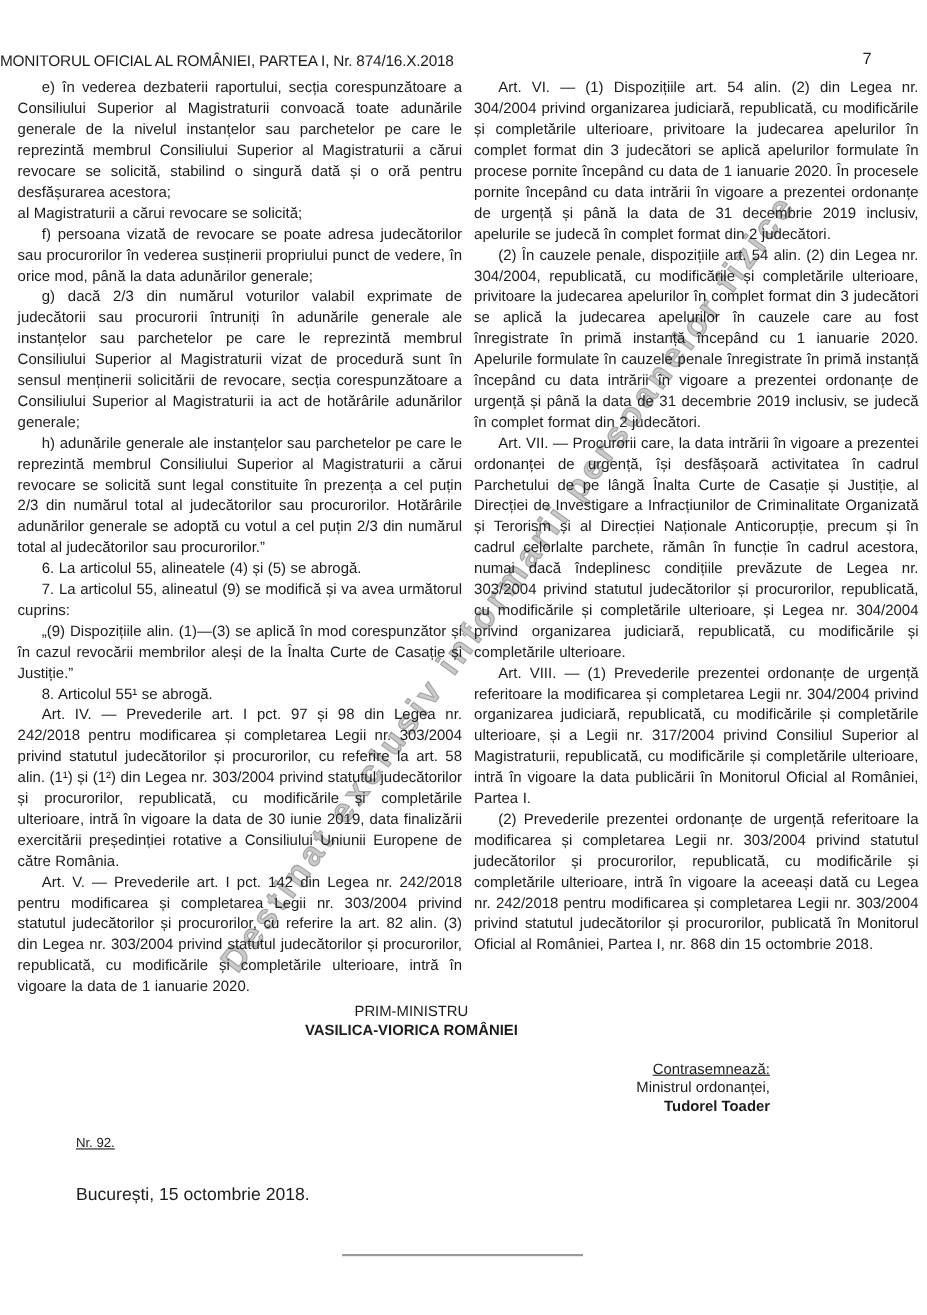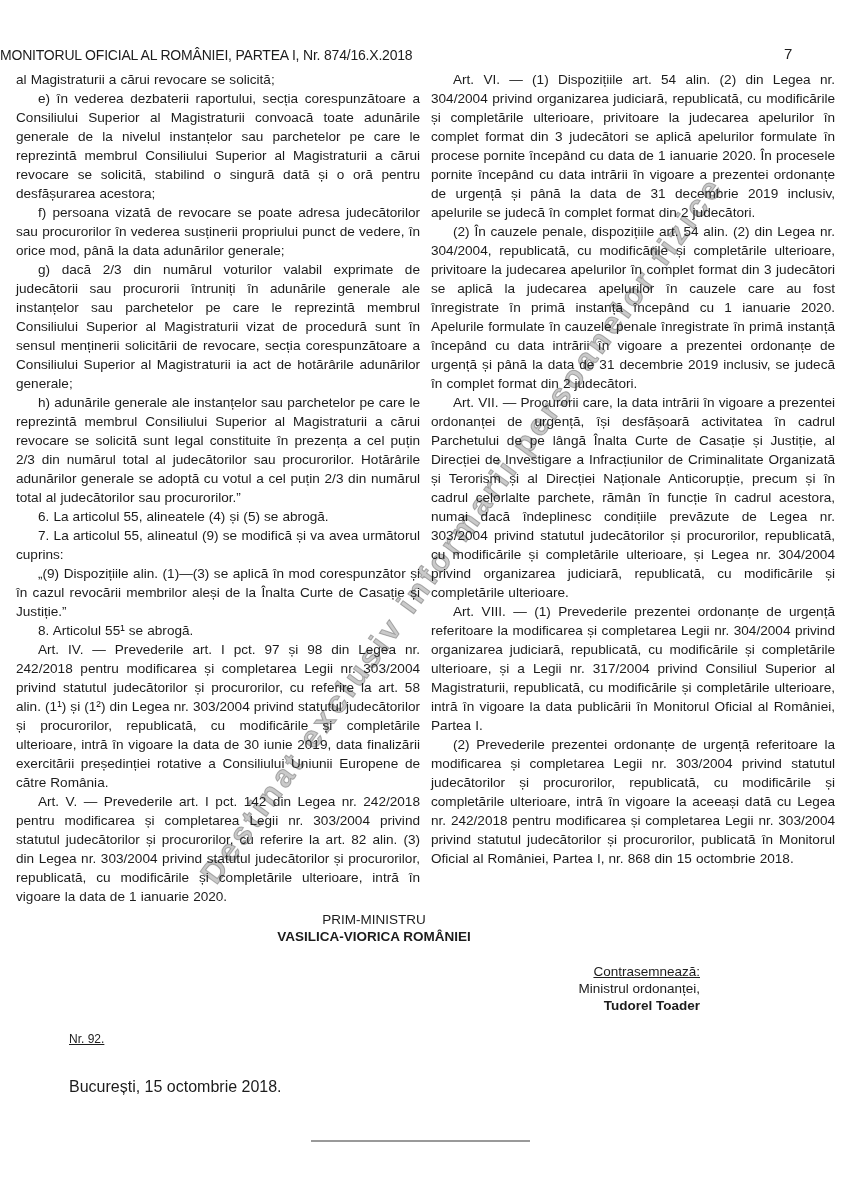--- a/index.html
+++ b/index.html
@@ -50,22 +50,22 @@
 <body>
 
 <div class="page">
 
   <div class="watermark">Destinat exclusiv informarii persoanelor fizice</div>
 
   <div class="header-title">MONITORUL OFICIAL AL ROMÂNIEI, PARTEA I, Nr. 874/16.X.2018</div>
   <div class="page-num">7</div>
 
   <div class="col col-left">
+      <p class="para ind"><span>e) în vederea dezbaterii raportului, secția corespunzătoare a Consiliului Superior al Magistraturii convoacă toate adunările generale de la nivelul instanțelor sau parchetelor pe care le reprezintă membrul Consiliului Superior al Magistraturii a cărui revocare se solicită, stabilind o singură dată și o oră pentru desfășurarea acestora;</span></p>
       <p class="para"><span>al Magistraturii a cărui revocare se solicită;</span></p>
-      <p class="para ind"><span>e) în vederea dezbaterii raportului, secția corespunzătoare a Consiliului Superior al Magistraturii convoacă toate adunările generale de la nivelul instanțelor sau parchetelor pe care le reprezintă membrul Consiliului Superior al Magistraturii a cărui revocare se solicită, stabilind o singură dată și o oră pentru desfășurarea acestora;</span></p>
       <p class="para ind"><span>f) persoana vizată de revocare se poate adresa judecătorilor sau procurorilor în vederea susținerii propriului punct de vedere, în orice mod, până la data adunărilor generale;</span></p>
       <p class="para ind"><span>g) dacă 2/3 din numărul voturilor valabil exprimate de judecătorii sau procurorii întruniți în adunările generale ale instanțelor sau parchetelor pe care le reprezintă membrul Consiliului Superior al Magistraturii vizat de procedură sunt în sensul menținerii solicitării de revocare, secția corespunzătoare a Consiliului Superior al Magistraturii ia act de hotărârile adunărilor generale;</span></p>
       <p class="para ind"><span>h) adunările generale ale instanțelor sau parchetelor pe care le reprezintă membrul Consiliului Superior al Magistraturii a cărui revocare se solicită sunt legal constituite în prezența a cel puțin 2/3 din numărul total al judecătorilor sau procurorilor. Hotărârile adunărilor generale se adoptă cu votul a cel puțin 2/3 din numărul total al judecătorilor sau procurorilor.”</span></p>
       <p class="para ind"><span>6. </span><span class="b">La articolul 55, alineatele (4) și (5) se abrogă.</span></p>
       <p class="para ind"><span>7. </span><span class="b">La articolul 55, alineatul (9) se modifică și va avea următorul cuprins:</span></p>
       <p class="para ind"><span>„(9) Dispozițiile alin. (1)—(3) se aplică în mod corespunzător și în cazul revocării membrilor aleși de la Înalta Curte de Casație și Justiție.”</span></p>
       <p class="para ind"><span>8. </span><span class="b">Articolul 55¹ se abrogă.</span></p>
       <p class="para ind"><span class="b">Art. IV.</span><span> — Prevederile art. I pct. 97 și 98 din Legea nr. 242/2018 pentru modificarea și completarea Legii nr. 303/2004 privind statutul judecătorilor și procurorilor, cu referire la art. 58 alin. (1¹) și (1²) din Legea nr. 303/2004 privind statutul judecătorilor și procurorilor, republicată, cu modificările și completările ulterioare, intră în vigoare la data de 30 iunie 2019, data finalizării exercitării președinției rotative a Consiliului Uniunii Europene de către România.</span></p>
       <p class="para ind"><span class="b">Art. V.</span><span> — Prevederile art. I pct. 142 din Legea nr. 242/2018 pentru modificarea și completarea Legii nr. 303/2004 privind statutul judecătorilor și procurorilor, cu referire la art. 82 alin. (3) din Legea nr. 303/2004 privind statutul judecătorilor și procurorilor, republicată, cu modificările și completările ulterioare, intră în vigoare la data de 1 ianuarie 2020.</span></p>
     </div>

